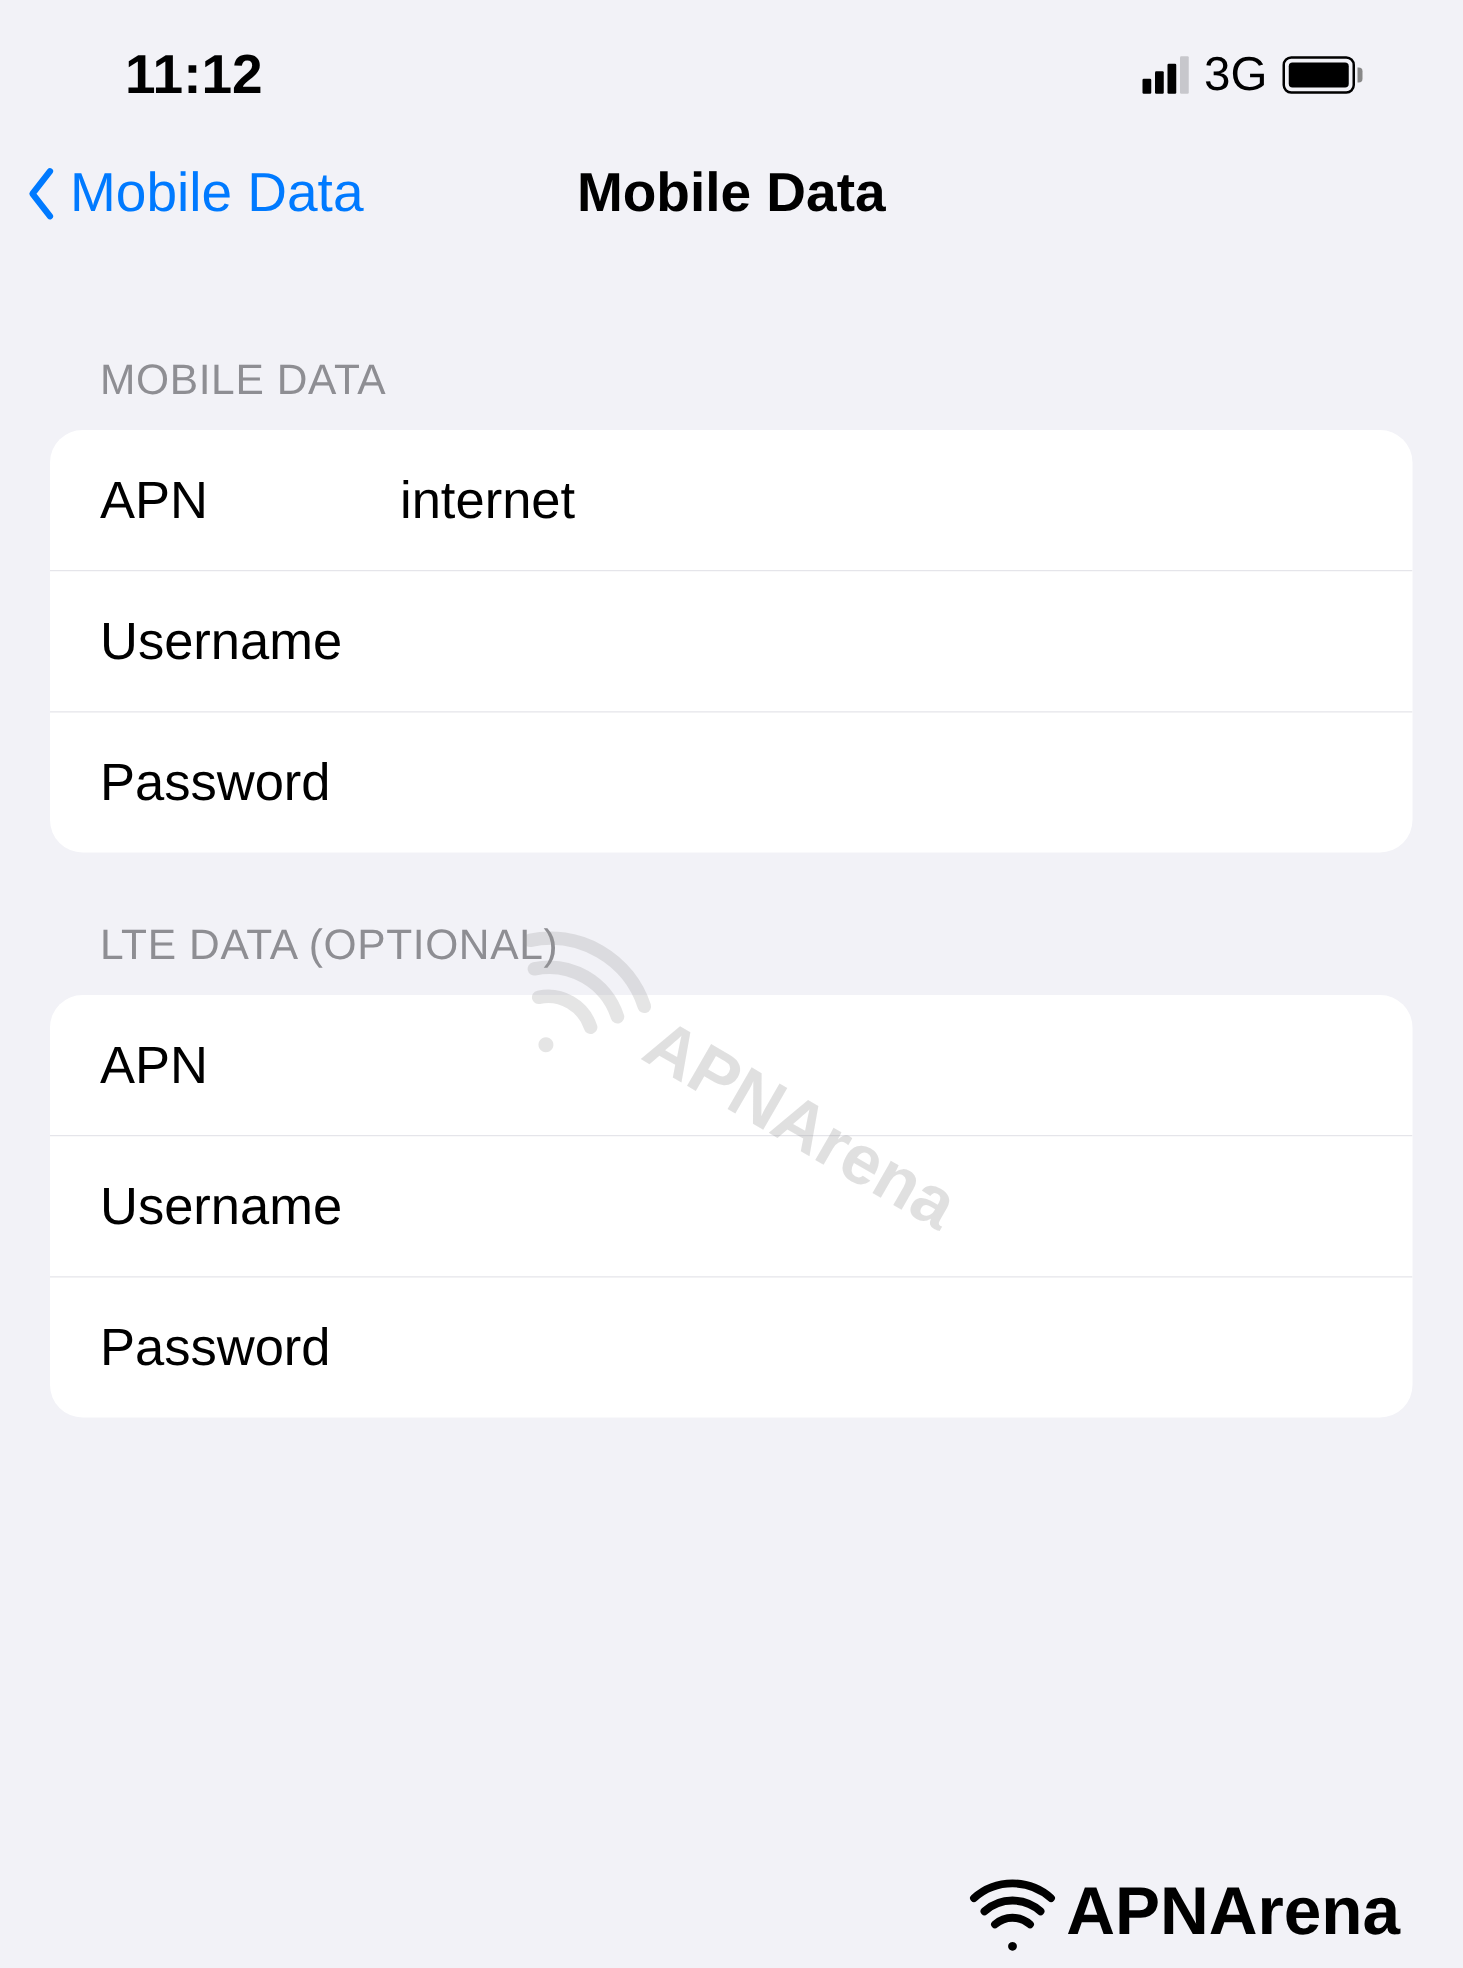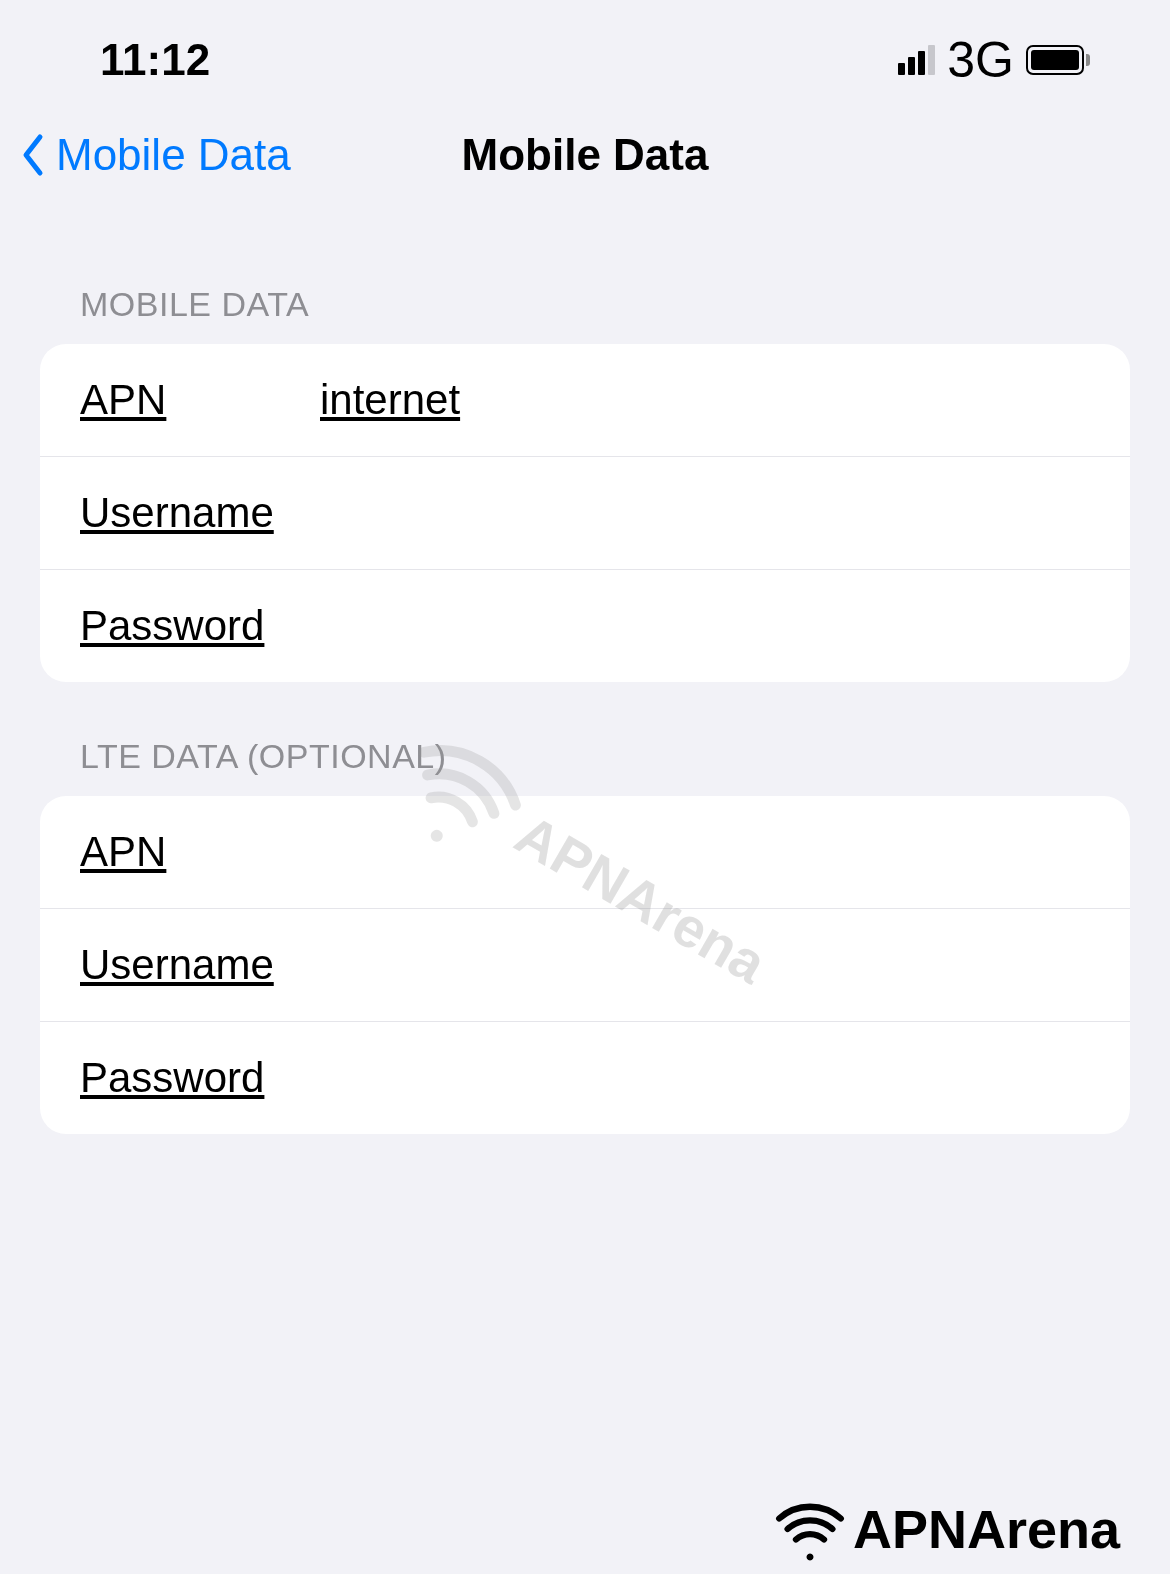--- a/index.html
+++ b/index.html
@@ -40,21 +40,21 @@
     .signal-bar {
       width: 7px;
       background-color: #000;
       border-radius: 1px;
     }
     .signal-bar.b1 { height: 12px; }
     .signal-bar.b2 { height: 18px; }
     .signal-bar.b3 { height: 24px; }
     .signal-bar.b4 { height: 30px; background-color: #c7c7cc; }
     .network-label {
-      font-size: 50px;
+      font-size: 38px;
       font-weight: 400;
       color: #000;
     }
     .battery {
       display: flex;
       align-items: center;
     }
     .battery-body {
       width: 58px;
       height: 30px;
@@ -113,21 +113,20 @@
       background-color: #fff;
       margin: 0 40px;
       border-radius: 26px;
       overflow: hidden;
     }
     .settings-row {
       display: flex;
       align-items: flex-end;
       padding: 32px 40px;
       border-bottom: 1px solid #e5e5ea;
-      text-decoration: underline;
     }
     .settings-row:last-child {
       border-bottom: none;
     }
     .row-label {
       font-size: 42px;
       font-weight: 400;
       color: #000;
       width: 240px;
       flex-shrink: 0;

